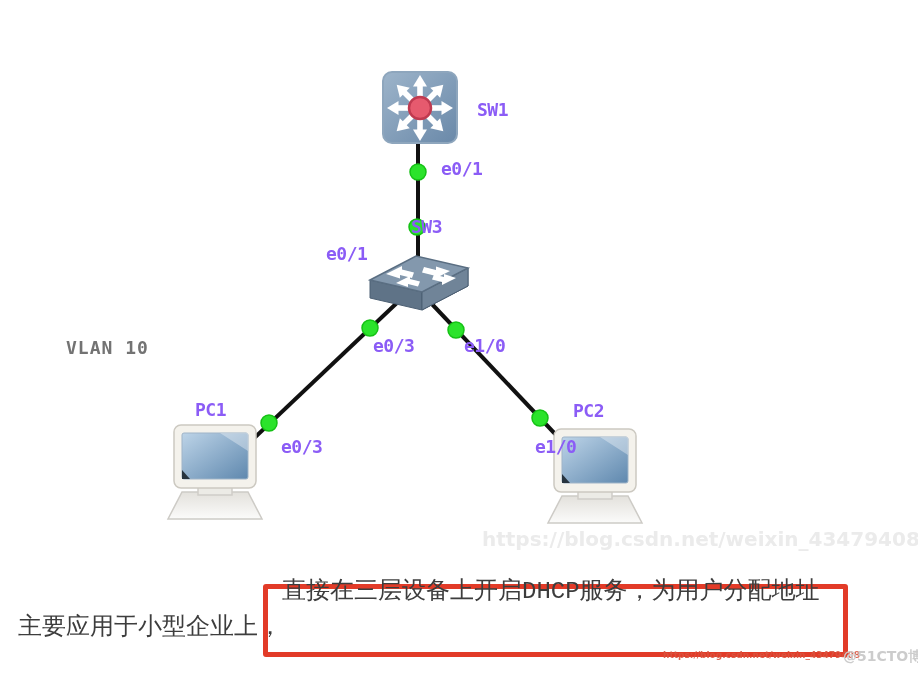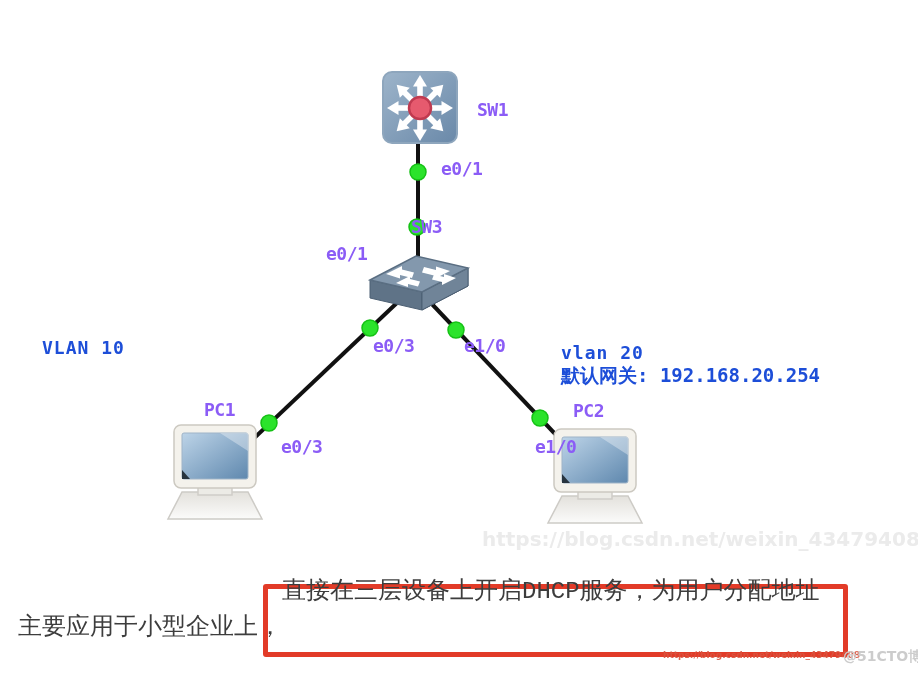--- a/index.html
+++ b/index.html
@@ -8,21 +8,21 @@
     overflow:hidden;font-family:"DejaVu Sans",sans-serif;
   }
   
   .netlabel{
     position:absolute;font-family:"DejaVu Sans Mono","Liberation Mono",monospace;
     font-weight:bold;font-size:18px;color:#8b5cf6;white-space:nowrap;z-index:6;
     letter-spacing:-0.5px;
   }
   .vlanblock{
     position:absolute;font-family:"DejaVu Sans Mono","Liberation Mono",monospace;
-    font-weight:bold;color:#1d4ed8;z-index:6;white-space:nowrap;
+    font-weight:bold;color:#737373;z-index:6;white-space:nowrap;margin-left:24px;
   }
   .vlanblock .t{font-size:18px;line-height:23px;letter-spacing:1px;}
   .vlanblock .g{font-size:19px;line-height:23px;letter-spacing:0px;}
   .icon{position:absolute;z-index:4;}
   #linklayer{position:absolute;left:0;top:0;z-index:2;pointer-events:none;}
   
   .caption{
     position:absolute;font-size:24px;color:#3d3d3d;z-index:7;white-space:nowrap;
     font-family:Liberation Mono, monospace;
   }
@@ -157,37 +157,33 @@
       <rect x="38" y="62" width="34" height="15" fill="#ecebe6" stroke="#cfcdc8" stroke-width="1.5"></rect>
       <rect x="14" y="7" width="82" height="63" rx="7" fill="#f4f2ec" stroke="#ccc9c1" stroke-width="1.5"></rect>
       <rect x="22" y="15" width="66" height="46" rx="2" fill="url(#scr)" stroke="#9fb4c8"></rect>
       <polygon points="88,15 60,15 88,33" fill="#ffffff" opacity="0.35"></polygon>
       <polygon points="22,52 30,61 22,61" fill="#27343f"></polygon>
     </svg>
   </div>
 
   <div class="netlabel" style="left:477px;top:99px;">SW1</div>
   <div class="netlabel" style="left:379px;top:216px;margin-left:32px;">SW3</div>
-  <div class="netlabel" style="left:204px;top:399px;text-align:center;">PC1</div>
+  <div class="netlabel" style="left:195px;top:399px;text-align:center;">PC1</div>
   <div class="netlabel" style="left:573px;top:400px;">PC2</div>
 
   <div class="netlabel" style="left:441px;top:158px;">e0/1</div>
   <div class="netlabel" style="left:326px;top:243px;">e0/1</div>
   <div class="netlabel" style="left:373px;top:335px;">e0/3</div>
   <div class="netlabel" style="left:464px;top:335px;">e1/0</div>
   <div class="netlabel" style="left:281px;top:436px;">e0/3</div>
   <div class="netlabel" style="left:535px;top:436px;">e1/0</div>
 
   <div class="vlanblock" style="left:42px;top:336px;">
     <div class="t">VLAN 10</div>
   </div>
-  <div class="vlanblock" style="left:561px;top:341px;">
-    <div class="t">vlan 20</div>
-    <div class="g">默认网关: 192.168.20.254</div>
-  </div>
 
   <div class="caption" style="left:18px;top:610px;">主要应用于小型企业上，</div>
   <div id="highlight-box"></div>
   <div class="caption" style="left:282px;top:574px;">直接在三层设备上开启DHCP服务，为用户分配地址</div>
 
   <div id="watermark-bottom-url">https://blog.csdn.net/weixin_43479408</div>
   <div id="watermark-bottom-suffix">@51CTO博客</div>
 
 </div>
 

